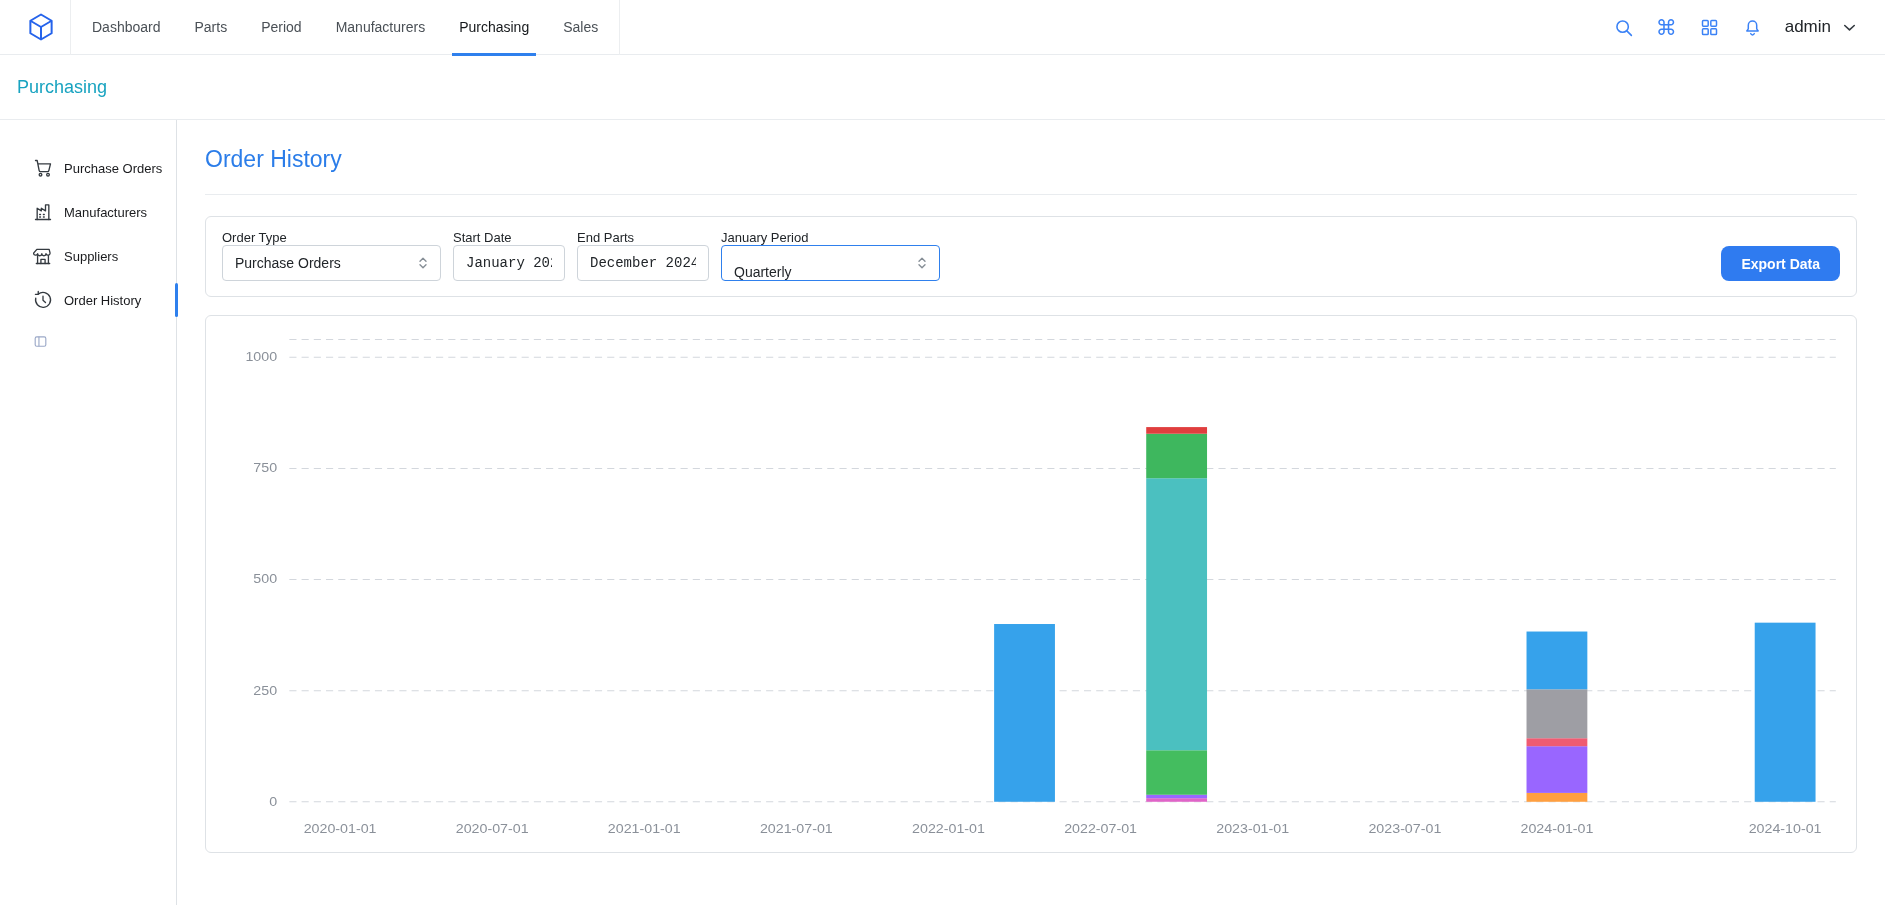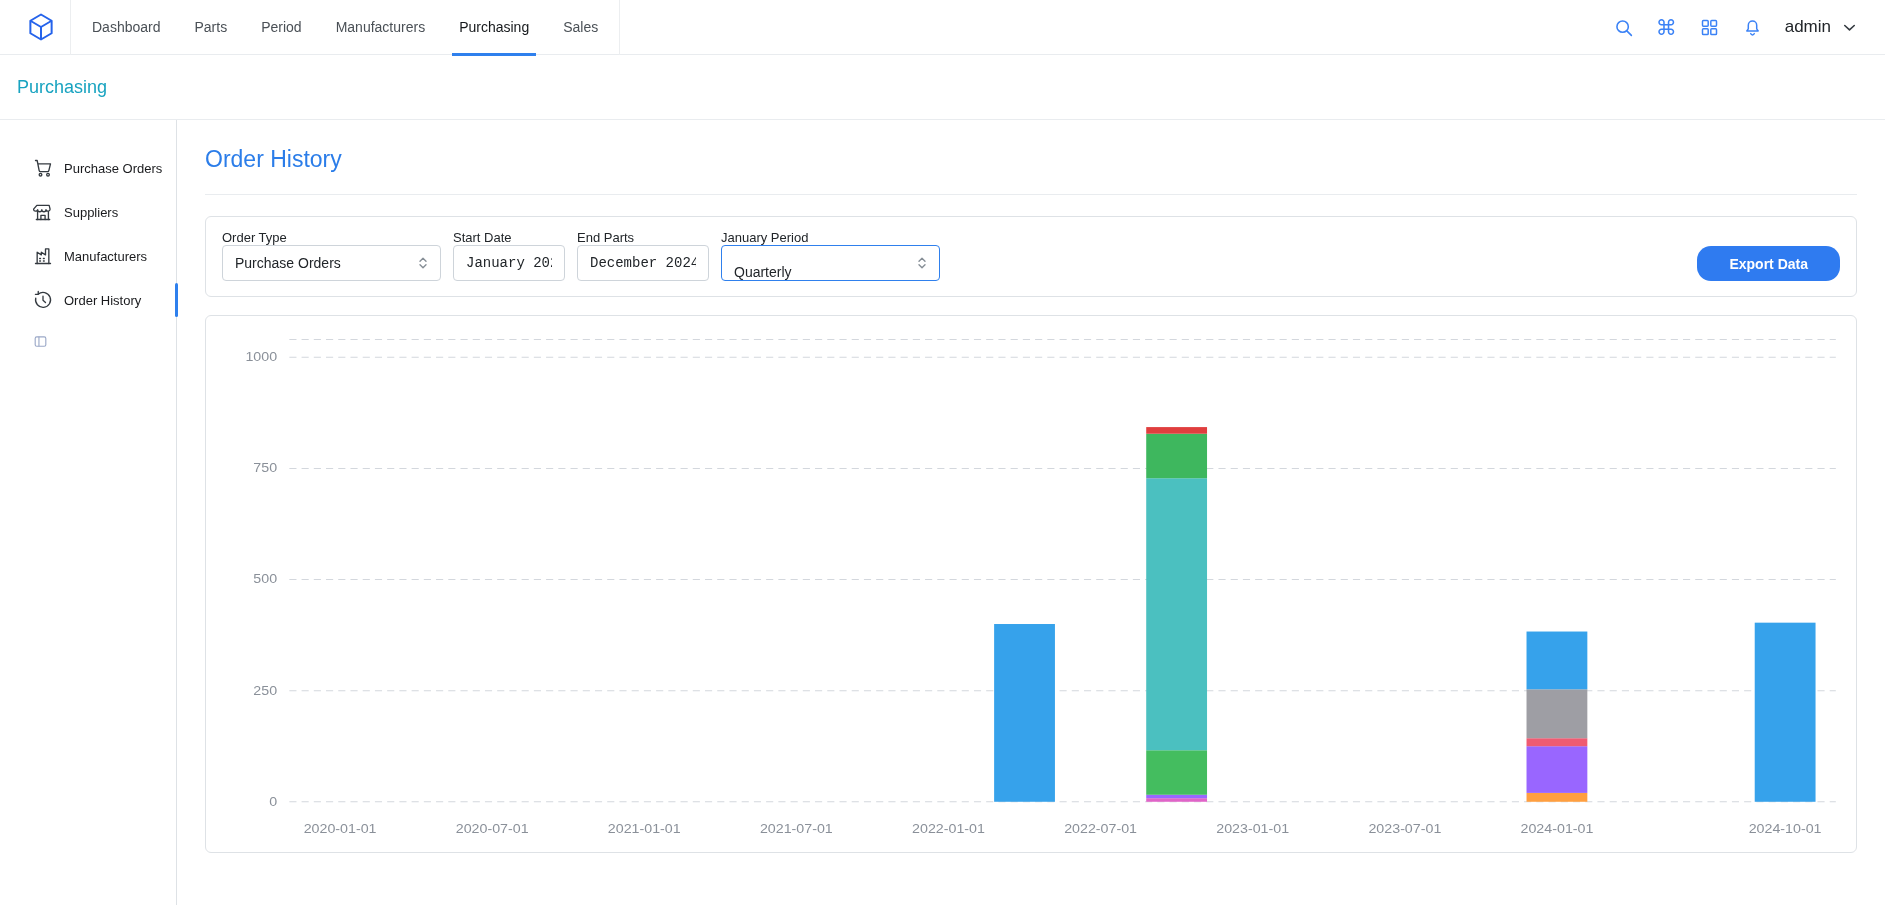--- a/index.html
+++ b/index.html
@@ -43,21 +43,21 @@
   
   .filter-card { margin-top: 21px; border: 1px solid #dee2e6; border-radius: 6px; padding: 13px 16px 15px; display: flex; align-items: flex-end; gap: 12px; }
   .fgroup { display: flex; flex-direction: column; gap: 0; }
   .flabel { font-size: 13px; color: #212529; }
   .select { position: relative; height: 36px; border: 1px solid #ced4da; border-radius: 4px; background: #fff; display: flex; align-items: center; padding: 0 34px 0 12px; font-size: 14px; color: #212529; cursor: pointer; }
   .select.focused { border-color: #2f80ed; }
   .select .chev { position: absolute; right: 9px; top: 50%; transform: translateY(-50%); display: flex; color: #868e96; }
   .w-order { width: 219px; } .w-group { width: 219px; align-items: flex-end; }
   .text-input { height: 36px; border: 1px solid #ced4da; border-radius: 4px; padding: 0 12px; font-size: 14px; color: #212529; font-family: Liberation Mono, monospace; background: #fff; }
   .w-start { width: 112px; } .w-end { width: 132px; }
-  .export-btn { margin-left: auto; height: 35px; padding: 0 32px; background: #2f7bf0; color: #fff; border: none; border-radius: 14px; font-size: 14px; font-weight: 600; cursor: pointer; font-family: inherit; }
+  .export-btn { margin-left: auto; height: 35px; padding: 0 20px; background: #2f7bf0; color: #fff; border: none; border-radius: 8px; font-size: 14px; font-weight: 600; cursor: pointer; font-family: inherit; }
 
   
   .chart-card { margin-top: 18px; border: 1px solid #dee2e6; border-radius: 6px; padding: 12px 10px 4px; }
   #chart-svg { width: 100%; height: 520px; }
 </style>
 </head>
 <body>
 
 <nav class="navbar">
   <span class="logo">
@@ -121,37 +121,37 @@
           <circle cx="9" cy="20" r="1.6"></circle>
             <circle cx="18" cy="20" r="1.6"></circle>
           <path d="M3 3h2l2.4 12.2a1.5 1.5 0 0 0 1.5 1.2h8.6a1.5 1.5 0 0 0 1.5-1.2L21 7H6"></path>
         </svg>
       </span>
       <span>Purchase Orders</span>
     </div>
     <div class="side-item">
       <span class="s-icon">
         <svg width="20" height="20" viewBox="0 0 24 24" fill="none" stroke="currentColor" stroke-width="1.6" stroke-linecap="round" stroke-linejoin="round">
+          <path d="M3 21h18"></path>
+          <path d="M5 21V7.5l5 3.2V7.5l5 3.2V3.5h4V21"></path>
+          <path d="M8 15h1M8 18h1M12.5 15h1M12.5 18h1"></path>
+        </svg>
+      </span>
+      <span>Manufacturers</span>
+    </div>
+    <div class="side-item">
+      <span class="s-icon">
+        <svg width="20" height="20" viewBox="0 0 24 24" fill="none" stroke="currentColor" stroke-width="1.6" stroke-linecap="round" stroke-linejoin="round">
           <path d="M4 21h16"></path>
             <path d="M5.5 21v-9.5M18.5 21v-9.5"></path>
           <path d="M9.5 21v-5h5v5"></path>
           <path d="M4.6 4h14.8l1.1 4.6a2.5 2.5 0 0 1-4.9.6 2.5 2.5 0 0 1-5 0 2.5 2.5 0 0 1-5 0 2.5 2.5 0 0 1-4.9-.6z"></path>
         </svg>
       </span>
       <span>Suppliers</span>
-    </div>
-    <div class="side-item">
-      <span class="s-icon">
-        <svg width="20" height="20" viewBox="0 0 24 24" fill="none" stroke="currentColor" stroke-width="1.6" stroke-linecap="round" stroke-linejoin="round">
-          <path d="M3 21h18"></path>
-          <path d="M5 21V7.5l5 3.2V7.5l5 3.2V3.5h4V21"></path>
-          <path d="M8 15h1M8 18h1M12.5 15h1M12.5 18h1"></path>
-        </svg>
-      </span>
-      <span>Manufacturers</span>
     </div>
     <div class="side-item active">
       <span class="s-icon">
         <svg width="20" height="20" viewBox="0 0 24 24" fill="none" stroke="currentColor" stroke-width="1.6" stroke-linecap="round" stroke-linejoin="round">
           <path d="M12 7.5v4.8l3 2.7"></path>
           <path d="M6.2 5A9 9 0 1 1 3.3 9.8"></path>
           <path d="M6.3 1.8v3.4H2.9"></path>
         </svg>
       </span>
       <span>Order History</span>

